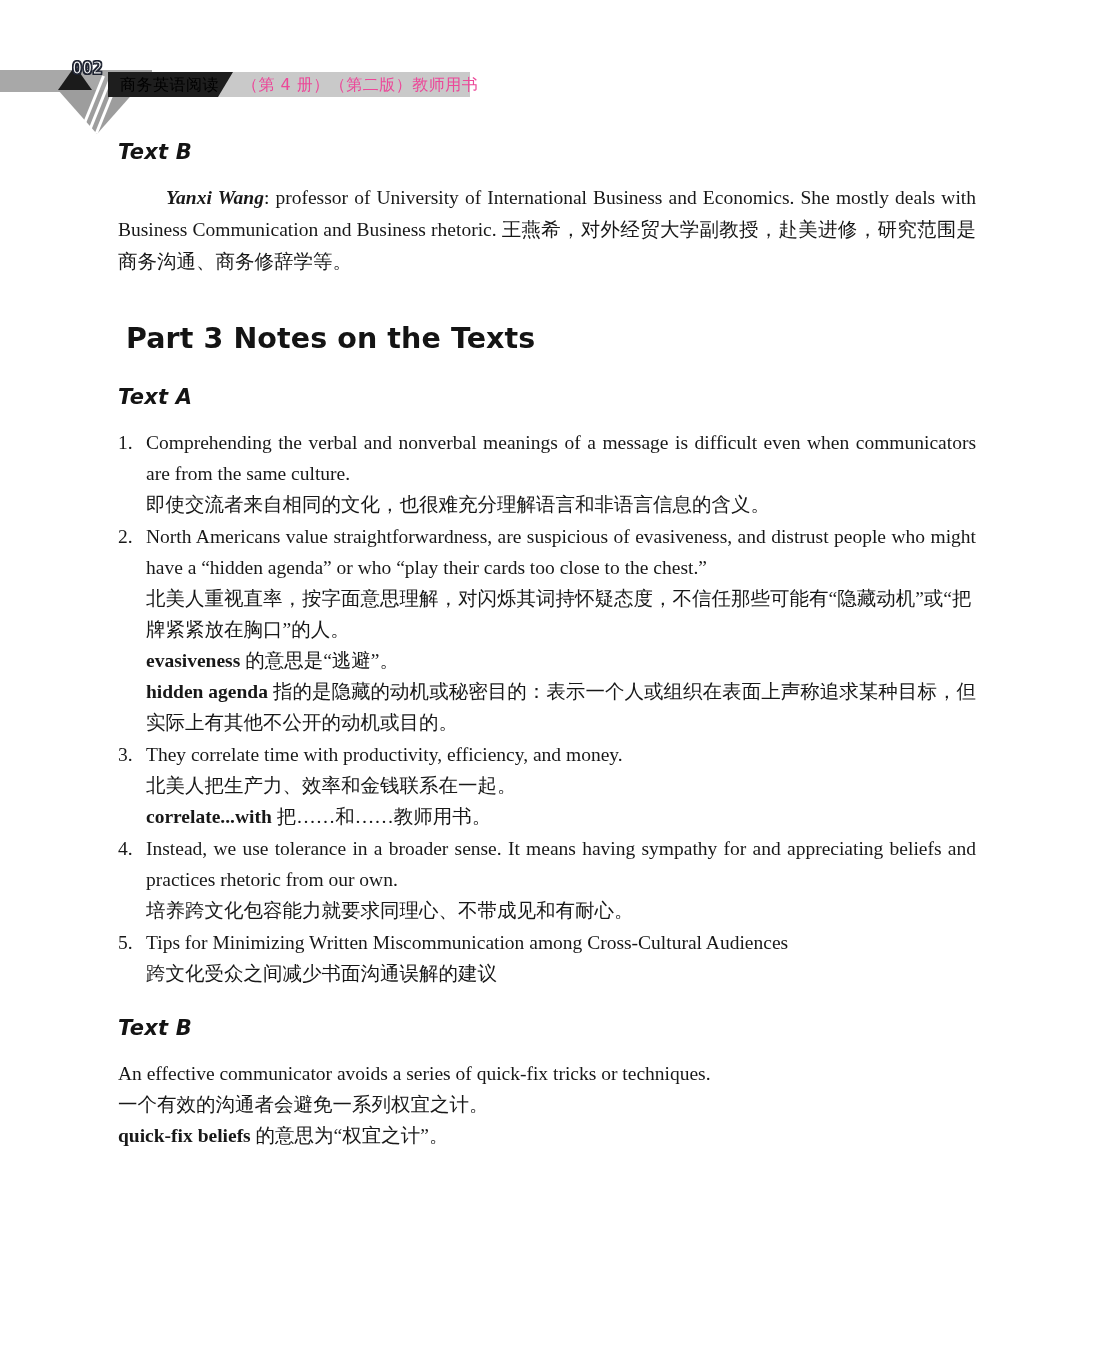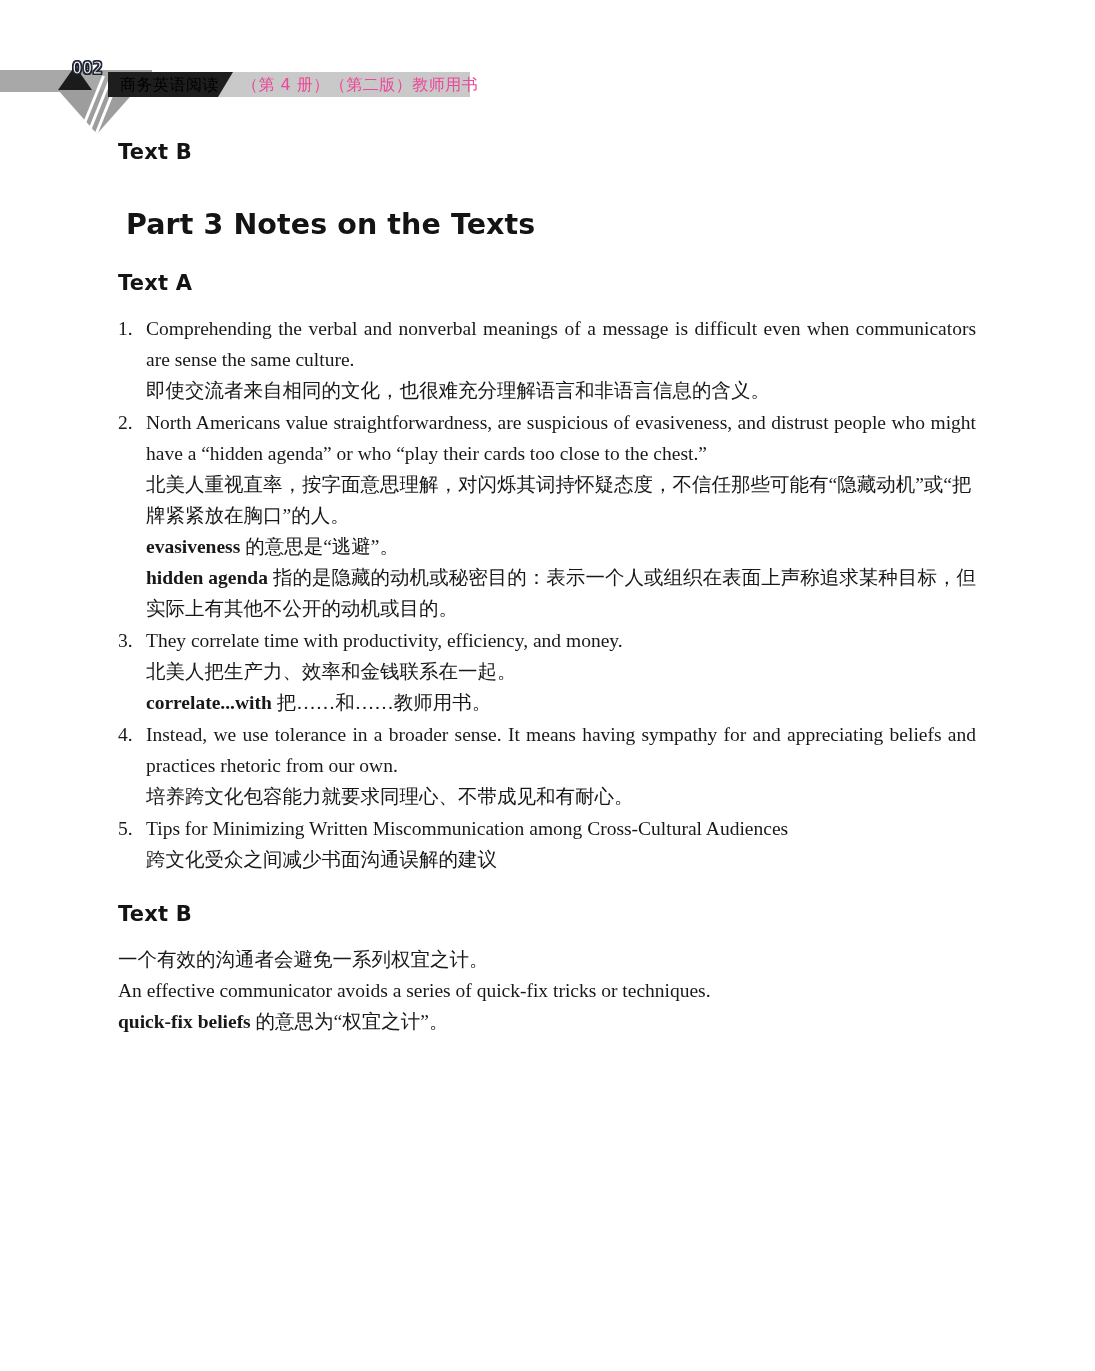--- a/index.html
+++ b/index.html
@@ -129,20 +129,21 @@
     width: 858px;
   }
 
   .h-sub {
     font-family: "DejaVu Sans", "Liberation Sans", sans-serif;
     font-weight: bold;
     font-size: 21px;
     letter-spacing: 0.2px;
     color: #141414;
     margin: 0 0 18px 0;
+    font-style: italic;
   }
   .h-part {
     font-family: "DejaVu Sans", "Liberation Sans", sans-serif;
     font-weight: bold;
     font-size: 28.5px;
     letter-spacing: 0.1px;
     color: #141414;
     margin: 44px 0 30px 8px;
   }
 
@@ -206,29 +207,32 @@
 
   <div class="hdr-pageno">002</div>
   <div class="hdr-title-cn">商务英语阅读</div>
   <div class="hdr-title-sub">（第 4 册）（第二版）教师用书</div>
 </div>
 
 <div class="content">
 
   <h2 class="h-sub">Text B</h2>
 
+  <p class="intro">
+    <span class="name">Yanxi Wang</span><span>: professor of University of International Business and Economics. She mostly deals with Business Communication and Business rhetoric. 王燕希，对外经贸大学副教授，赴美进修，研究范围是商务沟通、商务修辞学等。</span>
+  </p>
 
   <h1 class="h-part">Part 3 Notes on the Texts</h1>
 
   <h2 class="h-sub">Text A</h2>
 
   <ol class="notes">
       <li>
         <span class="num">1.</span>
-        <div class="ln">Comprehending the verbal and nonverbal meanings of a message is difficult even when communicators are sense the same culture.</div>
+        <div class="ln">Comprehending the verbal and nonverbal meanings of a message is difficult even when communicators are from the same culture.</div>
         <div class="ln cn">即使交流者来自相同的文化，也很难充分理解语言和非语言信息的含义。</div>
       </li>
       <li>
         <span class="num">2.</span>
         <div class="ln">North Americans value straightforwardness, are suspicious of evasiveness, and distrust people who might have a “hidden agenda” or who “play their cards too close to the chest.”</div>
         <div class="ln cn">北美人重视直率，按字面意思理解，对闪烁其词持怀疑态度，不信任那些可能有“隐藏动机”或“把牌紧紧放在胸口”的人。</div>
         <div class="ln"><b>evasiveness</b><span> 的意思是“逃避”。</span></div>
         <div class="ln"><b>hidden agenda</b><span> 指的是隐藏的动机或秘密目的：表示一个人或组织在表面上声称追求某种目标，但实际上有其他不公开的动机或目的。</span></div>
       </li>
       <li>
@@ -247,18 +251,18 @@
         <div class="ln">Tips for Minimizing Written Miscommunication among Cross-Cultural Audiences</div>
         <div class="ln cn">跨文化受众之间减少书面沟通误解的建议</div>
       </li>
     </ol>
 
   <div class="sec-gap"></div>
 
   <h2 class="h-sub">Text B</h2>
 
   <div class="textb-body">
+      <div class="ln">An effective communicator avoids a series of quick-fix tricks or techniques.</div>
       <div class="ln cn">一个有效的沟通者会避免一系列权宜之计。</div>
-      <div class="ln">An effective communicator avoids a series of quick-fix tricks or techniques.</div>
       <div class="ln"><b>quick-fix beliefs</b><span> 的意思为“权宜之计”。</span></div>
     </div>
 
 </div>
 
 </body></html>

